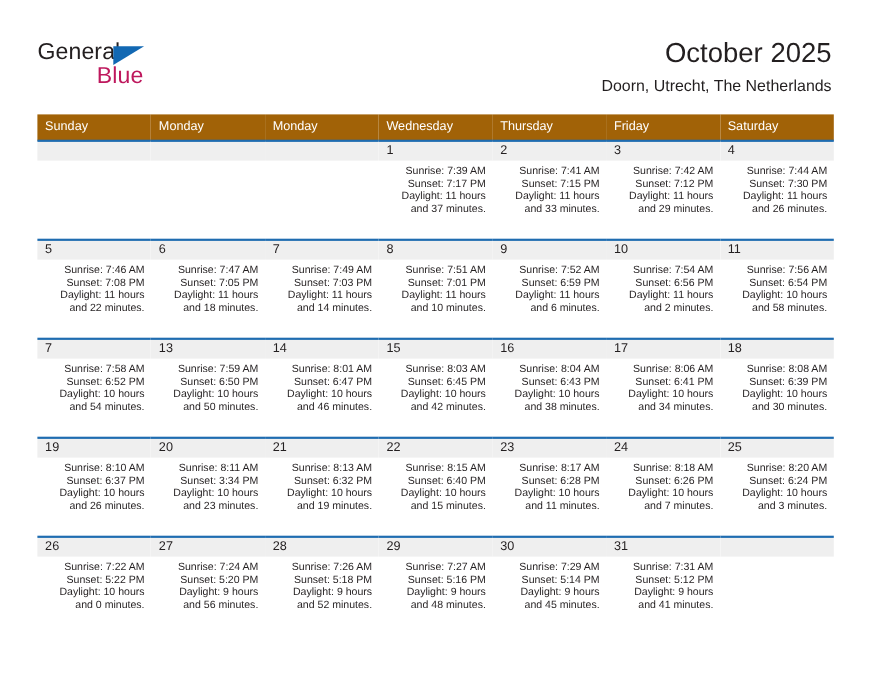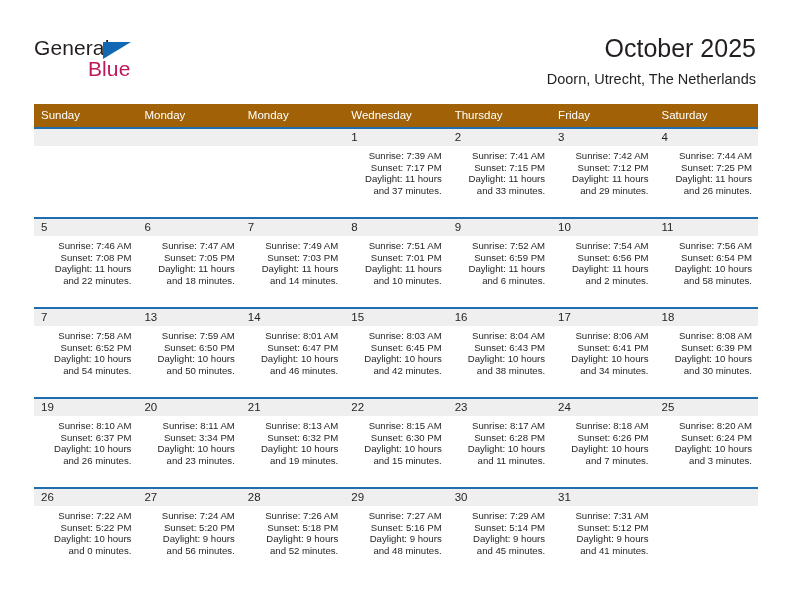--- a/index.html
+++ b/index.html
@@ -203,21 +203,21 @@
               <div>Sunrise: 7:42 AM</div>
               <div>Sunset: 7:12 PM</div>
               <div>Daylight: 11 hours</div>
               <div>and 29 minutes.</div>
             </div>
           </td>
           <td>
             <div class="daynum-band">4</div>
             <div class="cell-body">
               <div>Sunrise: 7:44 AM</div>
-              <div>Sunset: 7:25 PM</div>
+              <div>Sunset: 7:30 PM</div>
               <div>Daylight: 11 hours</div>
               <div>and 26 minutes.</div>
             </div>
           </td>
         </tr>
         <tr class="week">
           <td>
             <div class="daynum-band">5</div>
             <div class="cell-body">
               <div>Sunrise: 7:46 AM</div>
@@ -371,21 +371,21 @@
               <div>Sunrise: 8:13 AM</div>
               <div>Sunset: 6:32 PM</div>
               <div>Daylight: 10 hours</div>
               <div>and 19 minutes.</div>
             </div>
           </td>
           <td>
             <div class="daynum-band">22</div>
             <div class="cell-body">
               <div>Sunrise: 8:15 AM</div>
-              <div>Sunset: 6:30 PM</div>
+              <div>Sunset: 6:40 PM</div>
               <div>Daylight: 10 hours</div>
               <div>and 15 minutes.</div>
             </div>
           </td>
           <td>
             <div class="daynum-band">23</div>
             <div class="cell-body">
               <div>Sunrise: 8:17 AM</div>
               <div>Sunset: 6:28 PM</div>
               <div>Daylight: 10 hours</div>

